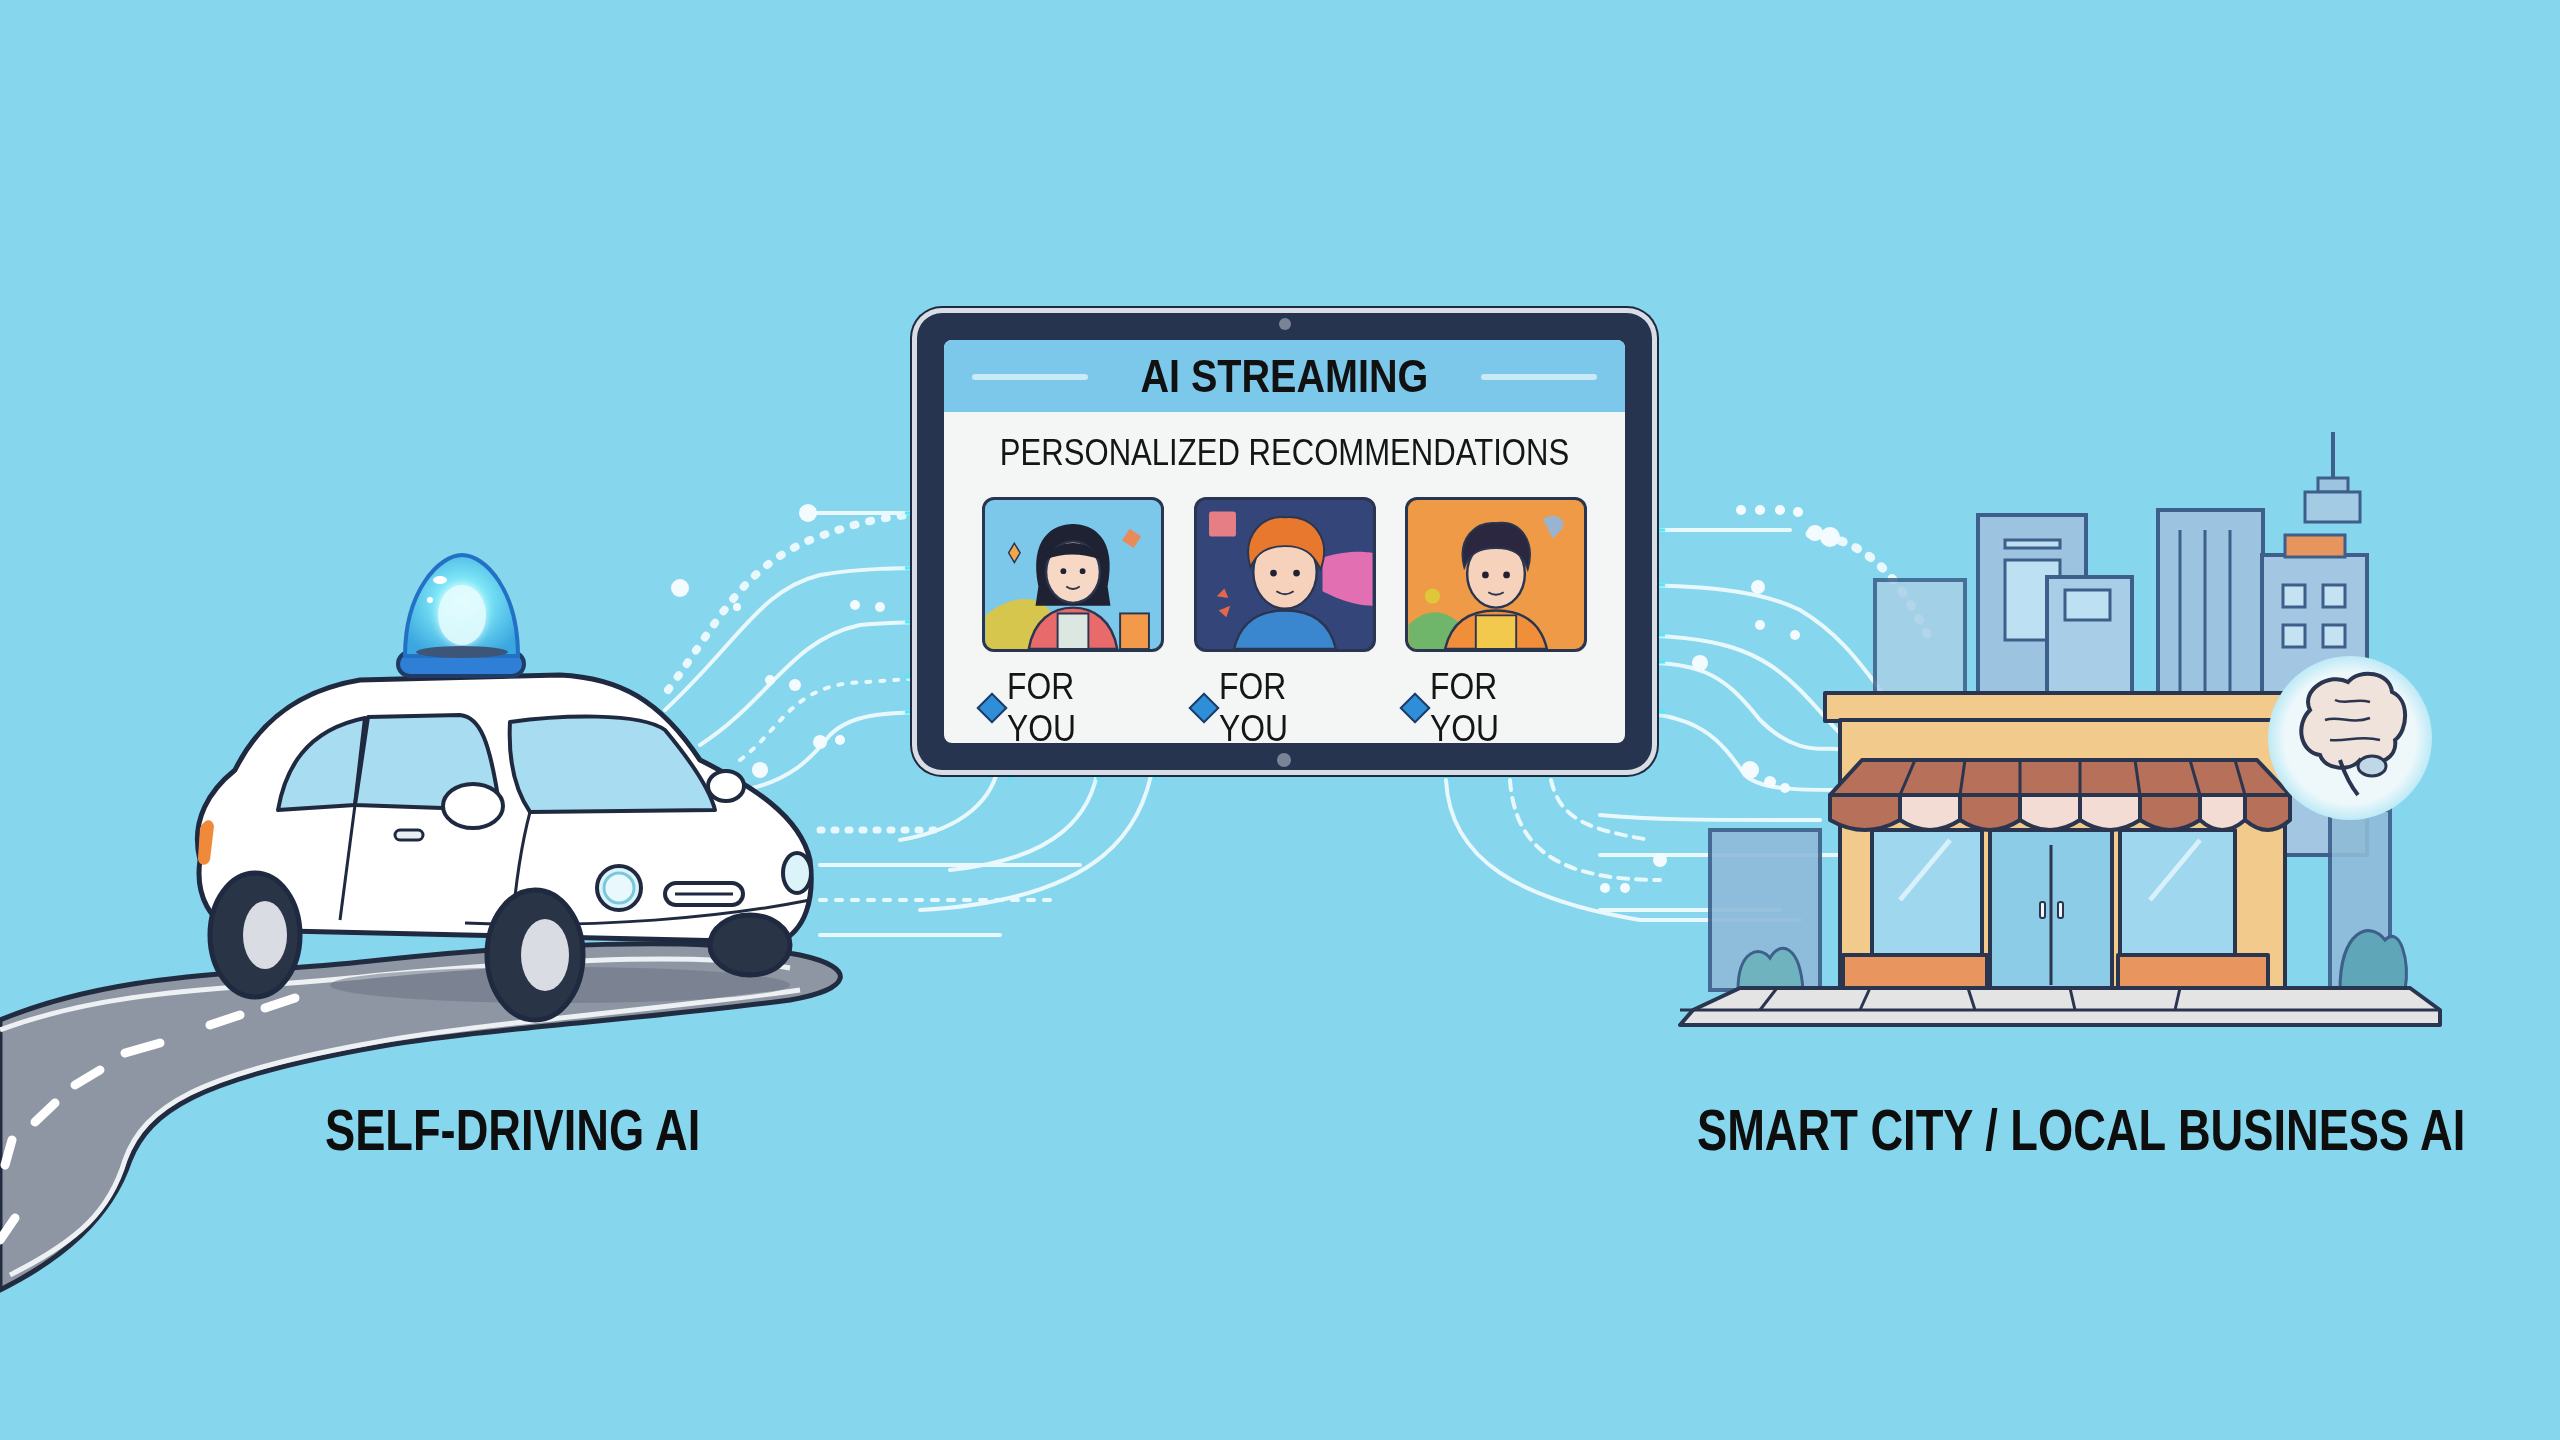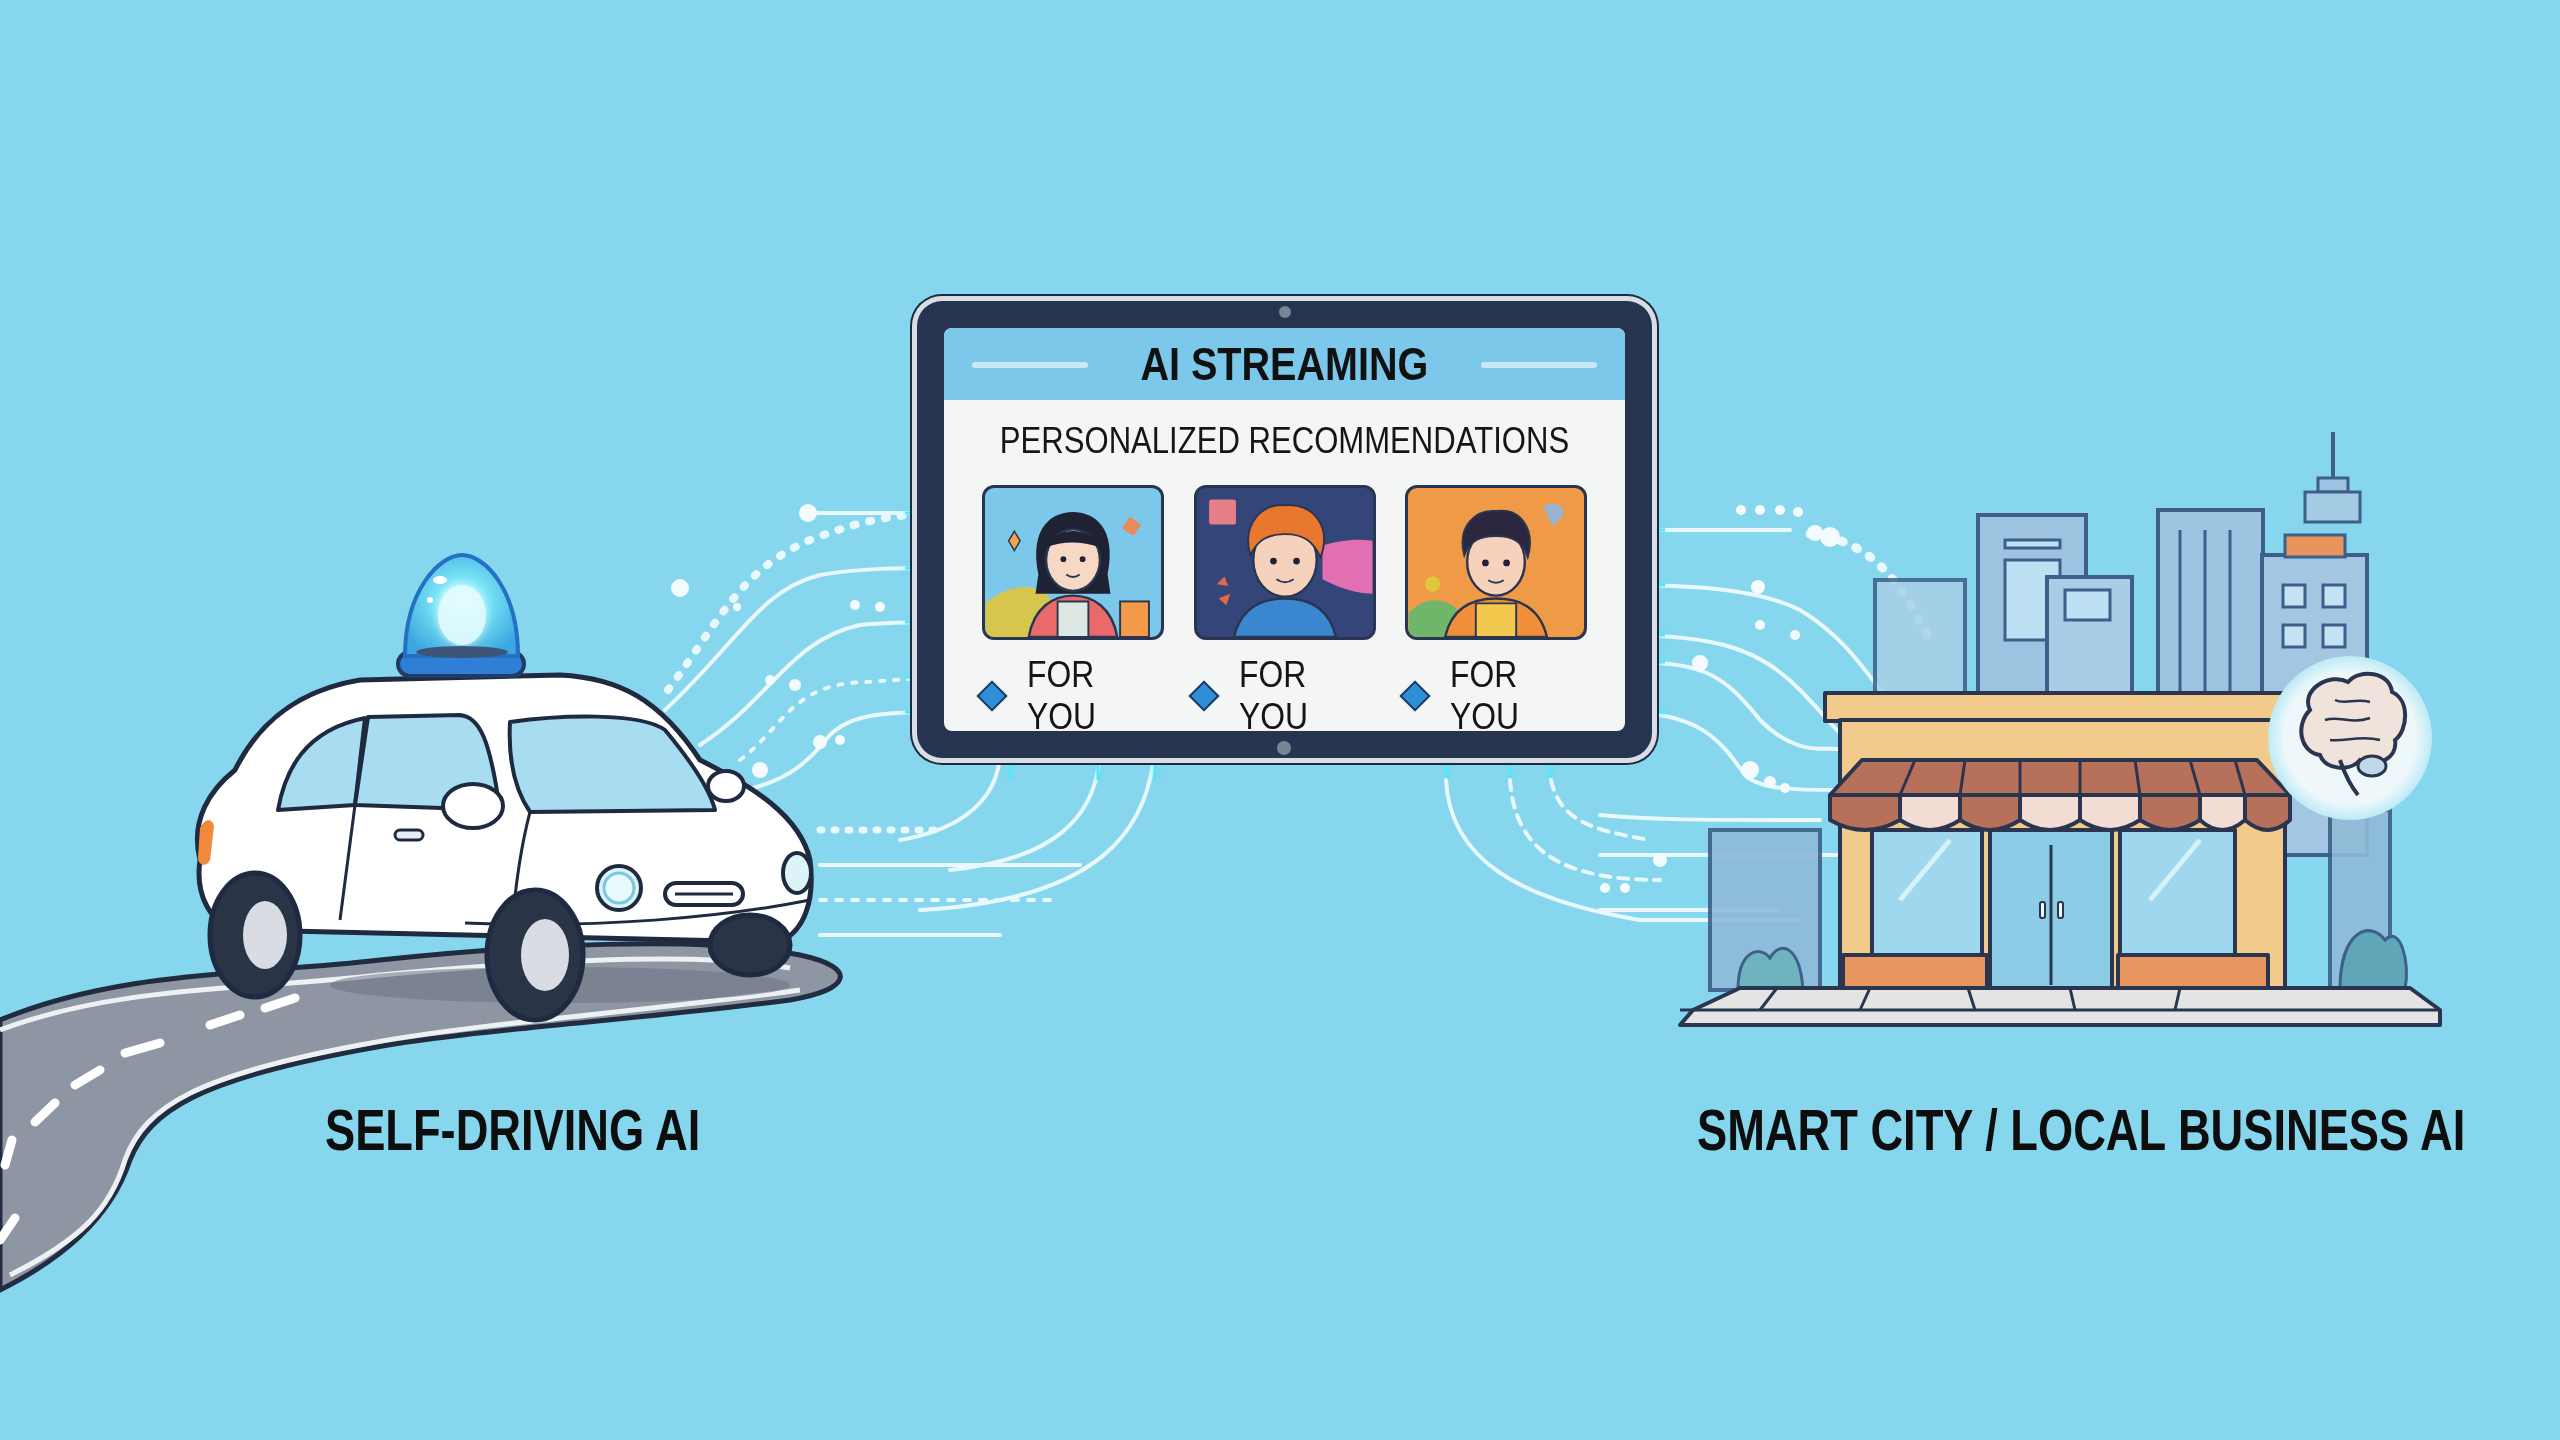--- a/index.html
+++ b/index.html
@@ -6,21 +6,21 @@
   body {
     width: 2560px; height: 1440px; overflow: hidden; position: relative;
     background: #86D6EE;
     font-family: "DejaVu Sans", "Liberation Sans", sans-serif;
   }
   .scene { position: absolute; inset: 0; }
   svg.art { position: absolute; left: 0; top: 0; }
 
   
   .tablet {
-    position: absolute; left: 912px; top: 296px; width: 745px; height: 467px;
+    position: absolute; left: 912px; top: 308px; width: 745px; height: 467px;
     background: #27344F; border-radius: 30px;
     box-shadow: 0 0 0 5px #D9DEE6 inset, 0 0 0 2px #1F2A40;
     box-sizing: border-box;
   }
   .tablet .camera {
     position: absolute; left: 367px; top: 10px; width: 12px; height: 12px;
     border-radius: 50%; background: #7A8497;
   }
   .tablet .home {
     position: absolute; left: 365px; bottom: 8px; width: 14px; height: 14px;
@@ -54,21 +54,21 @@
     position: absolute; left: 37px; top: 157px; right: 37px;
     display: flex; justify-content: space-between;
   }
   .card-col { width: 184px; display: flex; flex-direction: column; align-items: center; }
   .card {
     width: 182px; height: 155px; border-radius: 12px; border: 3px solid #2A3550;
     box-sizing: border-box; position: relative; overflow: hidden;
   }
   .card svg { position: absolute; left: 0; top: 0; width: 100%; height: 100%; }
   .card-label {
-    margin-top: 14px; display: flex; align-items: center; gap: 24px;
+    margin-top: 14px; display: flex; align-items: center; gap: 4px;
     font-family: "Liberation Sans", sans-serif; font-size: 37px; color: #151515;
   }
   .card-label .txt { transform: scaleX(0.86); transform-origin: left center; display: inline-block; }
   .diamond {
     width: 18px; height: 18px; background: #2E8FD8; border: 2px solid #1F3B66;
     transform: rotate(45deg); flex: 0 0 auto;
   }
 
   
   .sign {

